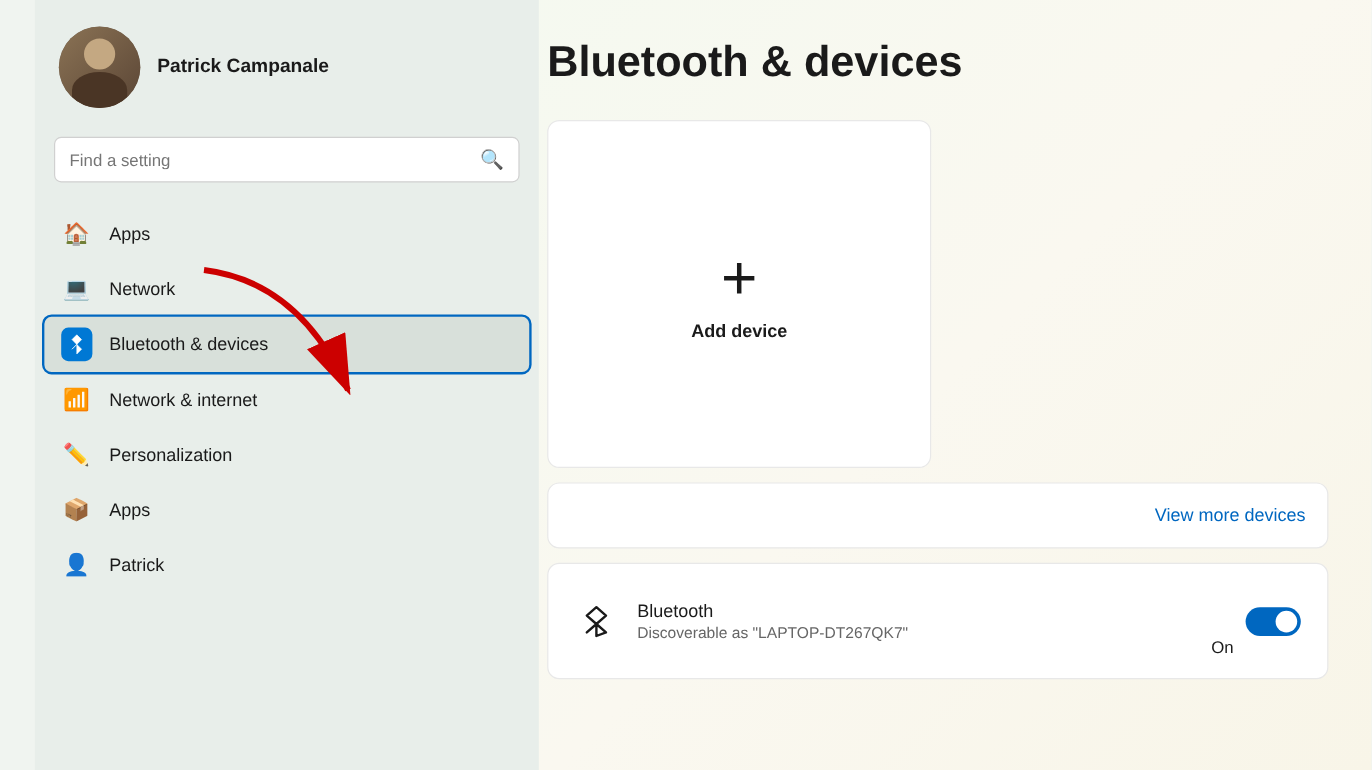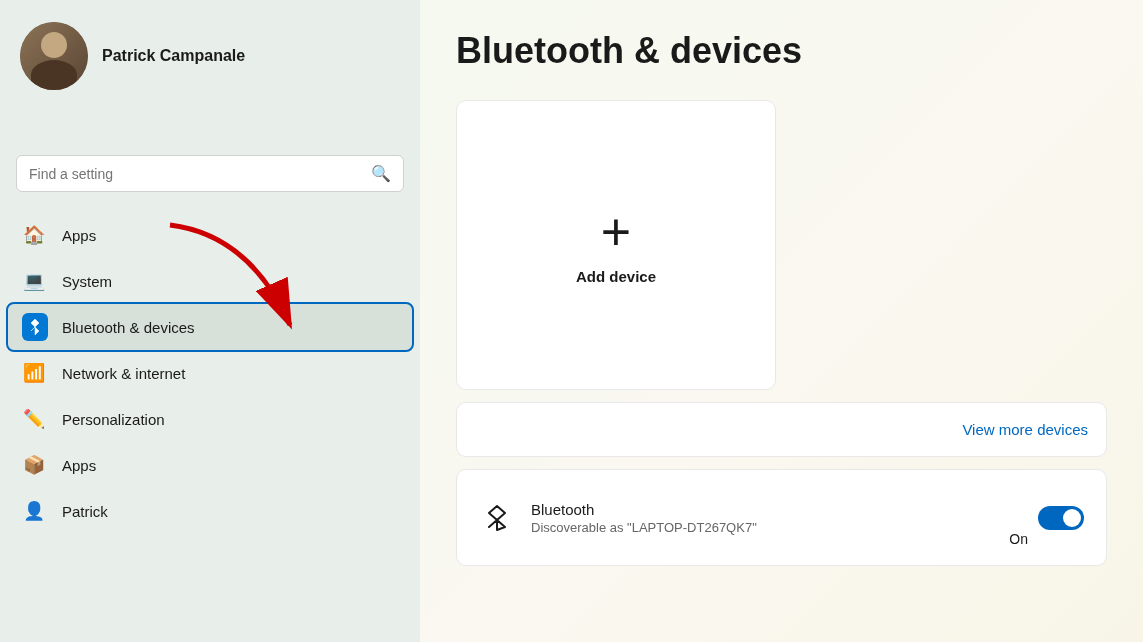--- a/index.html
+++ b/index.html
@@ -87,21 +87,20 @@
     }
 
     .search-box {
       display: flex;
       align-items: center;
       background: #fff;
       border: 1px solid #d0d0d0;
       border-radius: 6px;
       padding: 8px 12px;
       gap: 8px;
-      margin-top: 41px;
     }
 
     .search-input {
       border: none;
       outline: none;
       font-size: 14px;
       color: #666;
       flex: 1;
       background: transparent;
     }
@@ -305,21 +304,21 @@
       justify-content: center;
     }
 
     .nav-item-label {
       font-size: 15px;
     }
   </style>
 </head>
 <body>
 
-<div class="sidebar-wrapper" style="position:relative; width:420px; min-width:420px;">
+<div class="sidebar-wrapper" style="position:relative; width:420px; min-width:420px;padding-left:29px;">
   <div class="sidebar">
     <div class="user-section">
       <div class="avatar">
         <div class="avatar-img"></div>
       </div>
       <span class="user-name">Patrick Campanale</span>
     </div>
 
     <div class="search-container">
       <div class="search-box">
@@ -330,21 +329,21 @@
 
     <ul class="nav-list">
 
       <li class="nav-item">
         <span class="nav-icon">🏠</span>
         <span class="nav-item-label">Apps</span>
       </li>
 
       <li class="nav-item">
         <span class="nav-icon">💻</span>
-        <span class="nav-item-label">System</span>
+        <span class="nav-item-label">Network</span>
       </li>
 
       <li class="nav-item active" style="outline: 2px solid #0067c0;">
         <span class="nav-icon">
           <div class="bt-icon-bg">
             <svg width="14" height="18" viewBox="0 0 14 18" fill="white">
               <path d="M7 1 L11 5 L7 9 L11 13 L7 17 L7 9 L3 13 L7 9 L3 5 L7 1Z" fill="white" stroke="white" stroke-width="0.5"></path>
             </svg>
           </div>
         </span>

